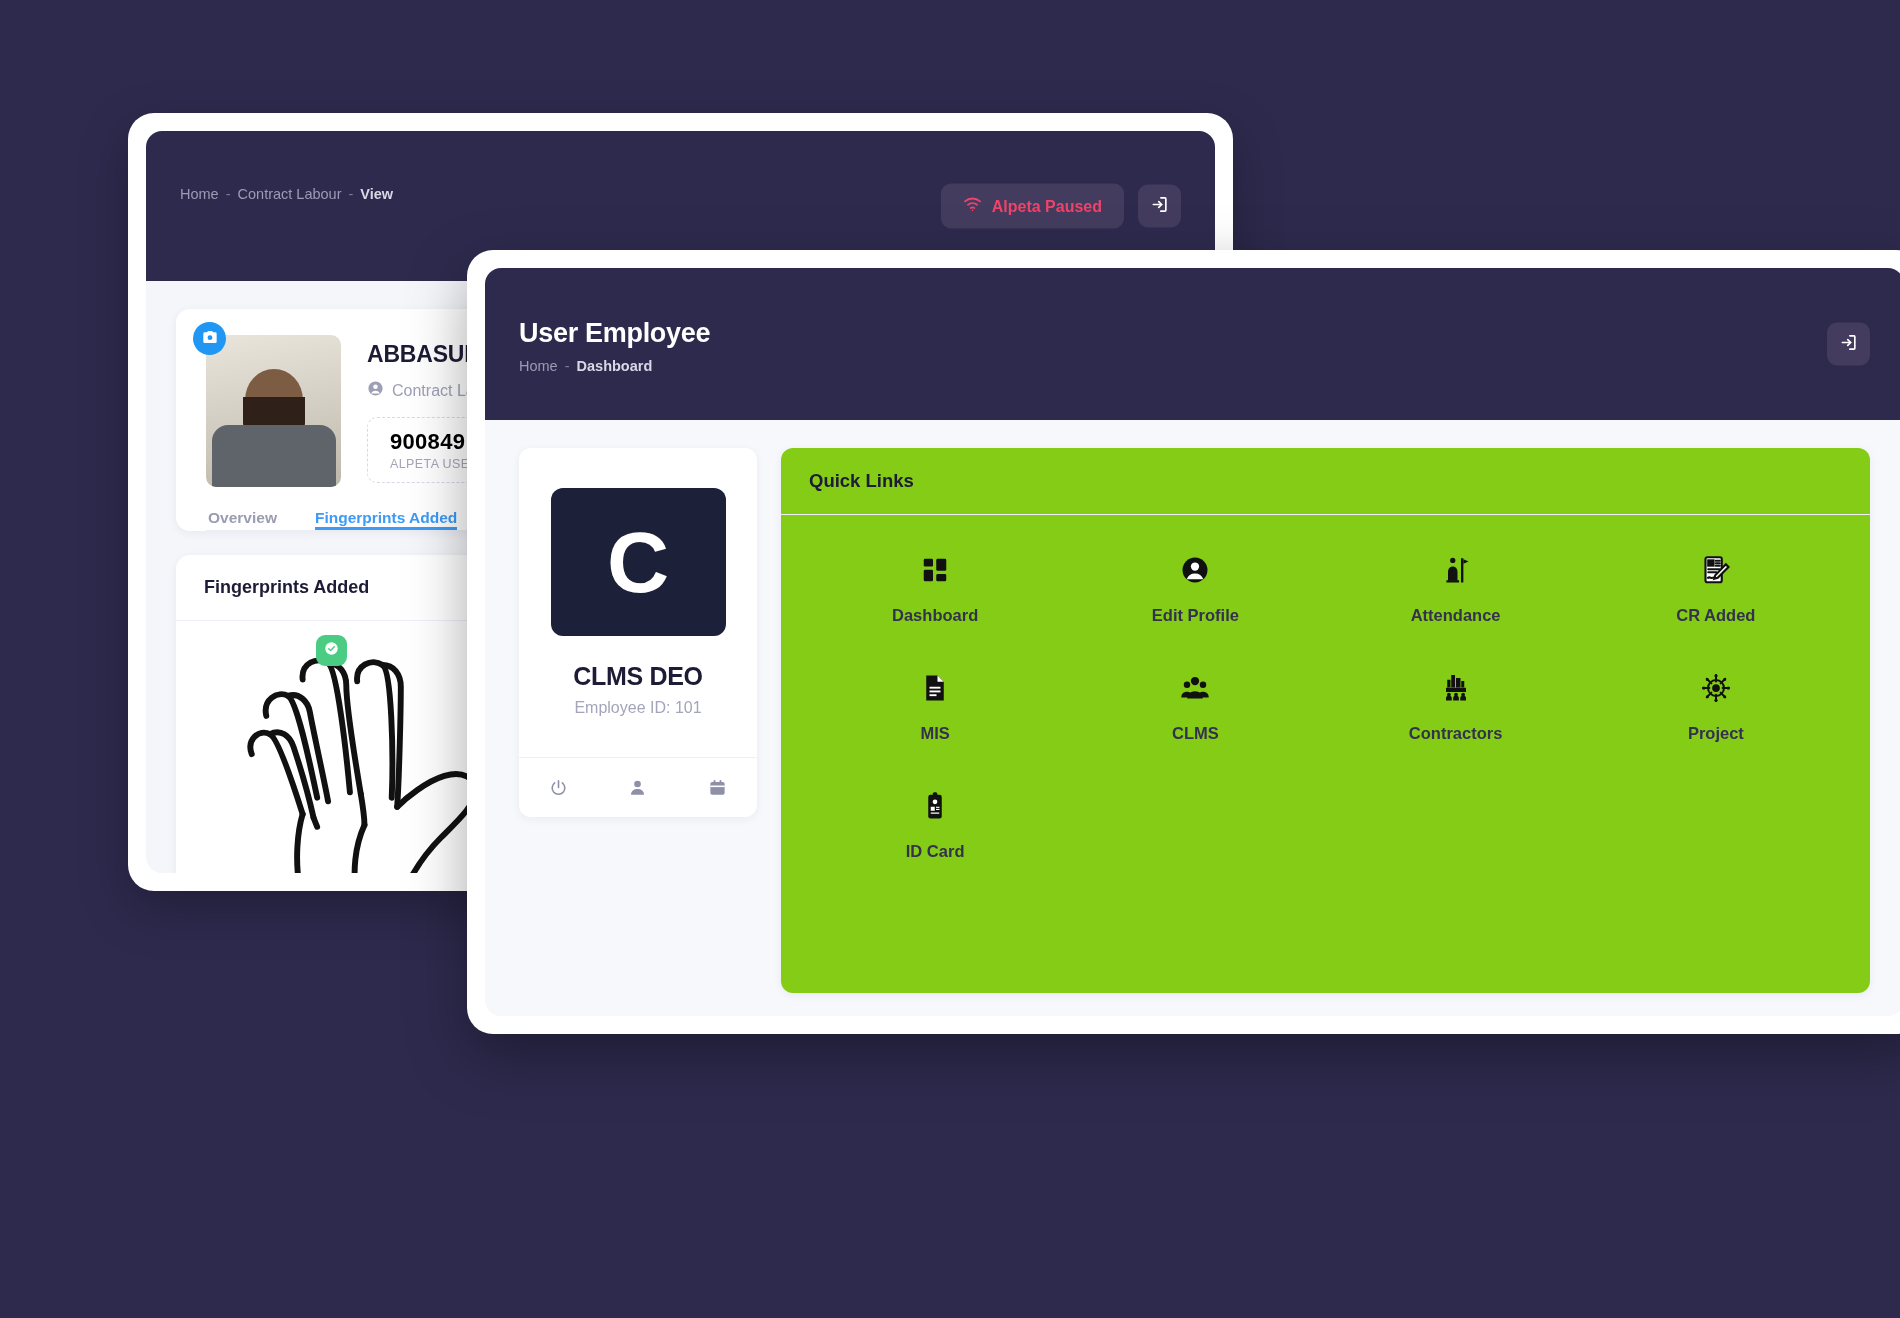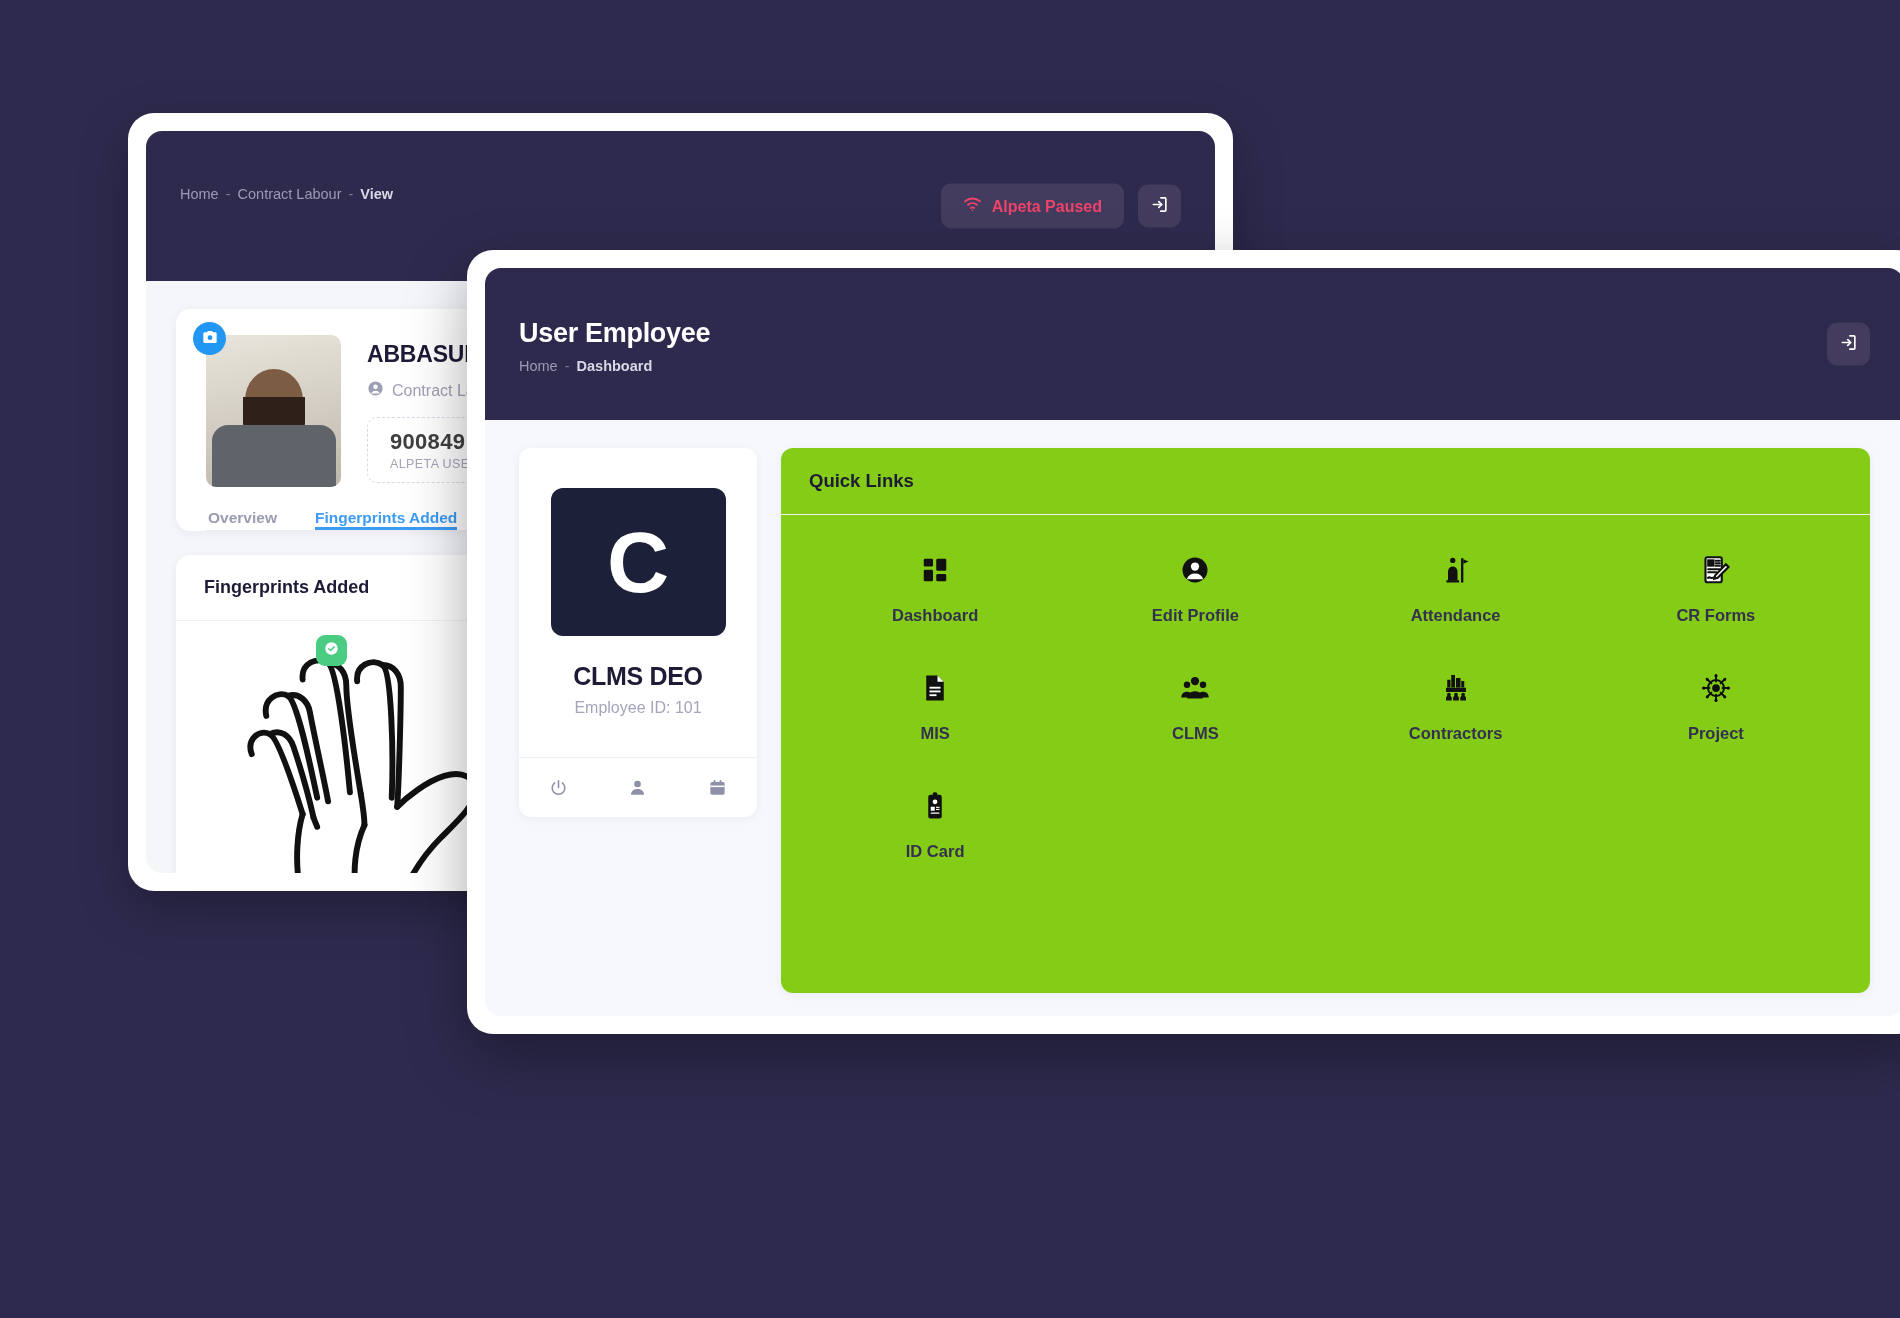--- a/index.html
+++ b/index.html
@@ -138,21 +138,21 @@
     color: #9d9fb4; font-size: 16px;
   }
   .id-box {
     margin-top: 16px;
     border: 1.6px dashed #d7d9e6;
     border-radius: 10px;
     padding: 11px 22px;
     display: inline-block;
     text-align: left;
   }
-  .id-num { font-size: 22px; font-weight: bold; color: #404040; letter-spacing: 0.3px; }
+  .id-num { font-size: 22px; font-weight: bold; color: #000000; letter-spacing: 0.3px; }
   .id-label { font-size: 12.5px; color: #a3a5b8; letter-spacing: 0.4px; margin-top: 2px; }
 
   .tabs {
     display: flex; gap: 38px;
     margin-top: 22px;
     border-bottom: 1px solid #ecedf3;
     padding-left: 2px;
   }
   .tab {
     font-size: 15.5px; color: #9a9cb1; font-weight: bold;
@@ -478,21 +478,21 @@
               <span>
                 <svg width="30" height="30" viewBox="0 0 24 24" fill="none" stroke="#111111" stroke-width="1.7">
                   <rect x="3.6" y="1.8" width="13" height="20" rx="1.4" fill="#ffffff"></rect>
                   <rect x="5.8" y="4.3" width="4.2" height="4.2" fill="#111111"></rect>
                   <path d="M11.8 4.6h3.2M11.8 6.6h3.2M11.8 8.6h3.2" stroke-linecap="round"></path>
                   <path d="M5.8 11.4h9M5.8 13.8h6.4" stroke-linecap="round"></path>
                   <path d="M19.9 7.5 22 9.6 13.4 18.2l-2.8.8.8-2.8z" fill="#ffffff"></path>
                   <path d="M5.6 18.3c1.6-1.4 2.6 1 4.2-.3" stroke-linecap="round"></path>
                 </svg>
               </span>
-              <span class="ql-label">CR Forms</span>
+              <span class="ql-label">CR Added</span>
             </a>
 
             <a class="ql-item">
               <span>
                 <svg width="30" height="30" viewBox="0 0 24 24" fill="#111111">
                   <path d="M5 2h9l5 5v15H5z"></path>
                   <path d="M14 2v5h5" fill="#ffffff"></path>
                   <g fill="#ffffff">
                     <rect x="7.6" y="11" width="8.8" height="1.5"></rect>
                     <rect x="7.6" y="14" width="8.8" height="1.5"></rect>

